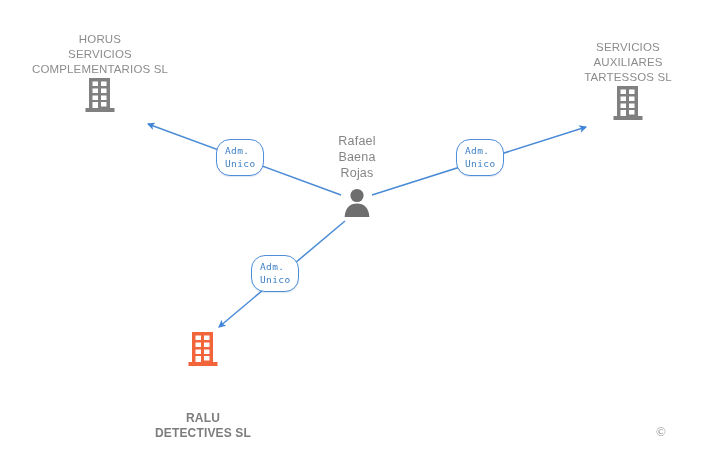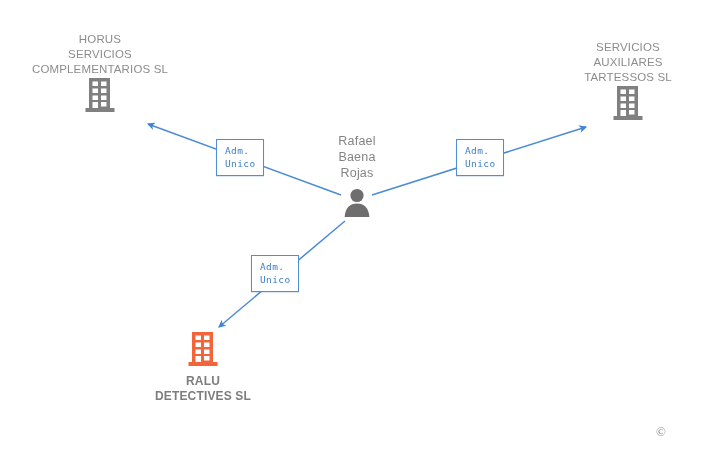--- a/index.html
+++ b/index.html
@@ -73,21 +73,21 @@
   }
   #person-icon-wrap {
     margin-top: 6px;
   }
 
   
   .rel-box {
     position: absolute;
     background: #ffffff;
     border: 1.6px solid #4f8fd6;
-    border-radius: 0;
+    border-radius: 14px;
     box-sizing: border-box;
     padding: 4px 7px 5px 8px;
     box-shadow: 0 1px 1px rgba(80,120,170,0.18);
     font-family: "DejaVu Sans Mono", "Liberation Mono", monospace;
     font-size: 9.5px;
     line-height: 13px;
     color: #3f7fc4;
     white-space: pre-line;
     letter-spacing: 0.4px;
   }
@@ -172,21 +172,21 @@
         <rect x="7.5" y="11.5" width="5.5" height="4.5" fill="#ffffff"></rect>
         <rect x="16" y="11.5" width="5.5" height="4.5" fill="#ffffff"></rect>
         <rect x="7.5" y="18.5" width="5.5" height="4.5" fill="#ffffff"></rect>
         <rect x="16" y="18.5" width="5.5" height="4.5" fill="#ffffff"></rect>
         <rect x="7.5" y="25" width="5.5" height="6" fill="#ffffff"></rect>
         <rect x="16" y="25" width="5.5" height="4.5" fill="#ffffff"></rect>
       </svg>
     </span>
   </div>
 
-  <div class="node" style="left:103px; top:331px;">
+  <div class="node" style="left:103px; top:331px;gap:37px;">
     <span class="node-icon">
       <svg width="30" height="36" viewBox="0 0 30 36" xmlns="http://www.w3.org/2000/svg">
         <rect x="4" y="1" width="21" height="30" fill="#f2653a"></rect>
         <rect x="0.5" y="31" width="29" height="4" fill="#f2653a"></rect>
         <rect x="7.5" y="4.5" width="5.5" height="4.5" fill="#ffffff"></rect>
         <rect x="16" y="4.5" width="5.5" height="4.5" fill="#ffffff"></rect>
         <rect x="7.5" y="11.5" width="5.5" height="4.5" fill="#ffffff"></rect>
         <rect x="16" y="11.5" width="5.5" height="4.5" fill="#ffffff"></rect>
         <rect x="7.5" y="18.5" width="5.5" height="4.5" fill="#ffffff"></rect>
         <rect x="16" y="18.5" width="5.5" height="4.5" fill="#ffffff"></rect>

